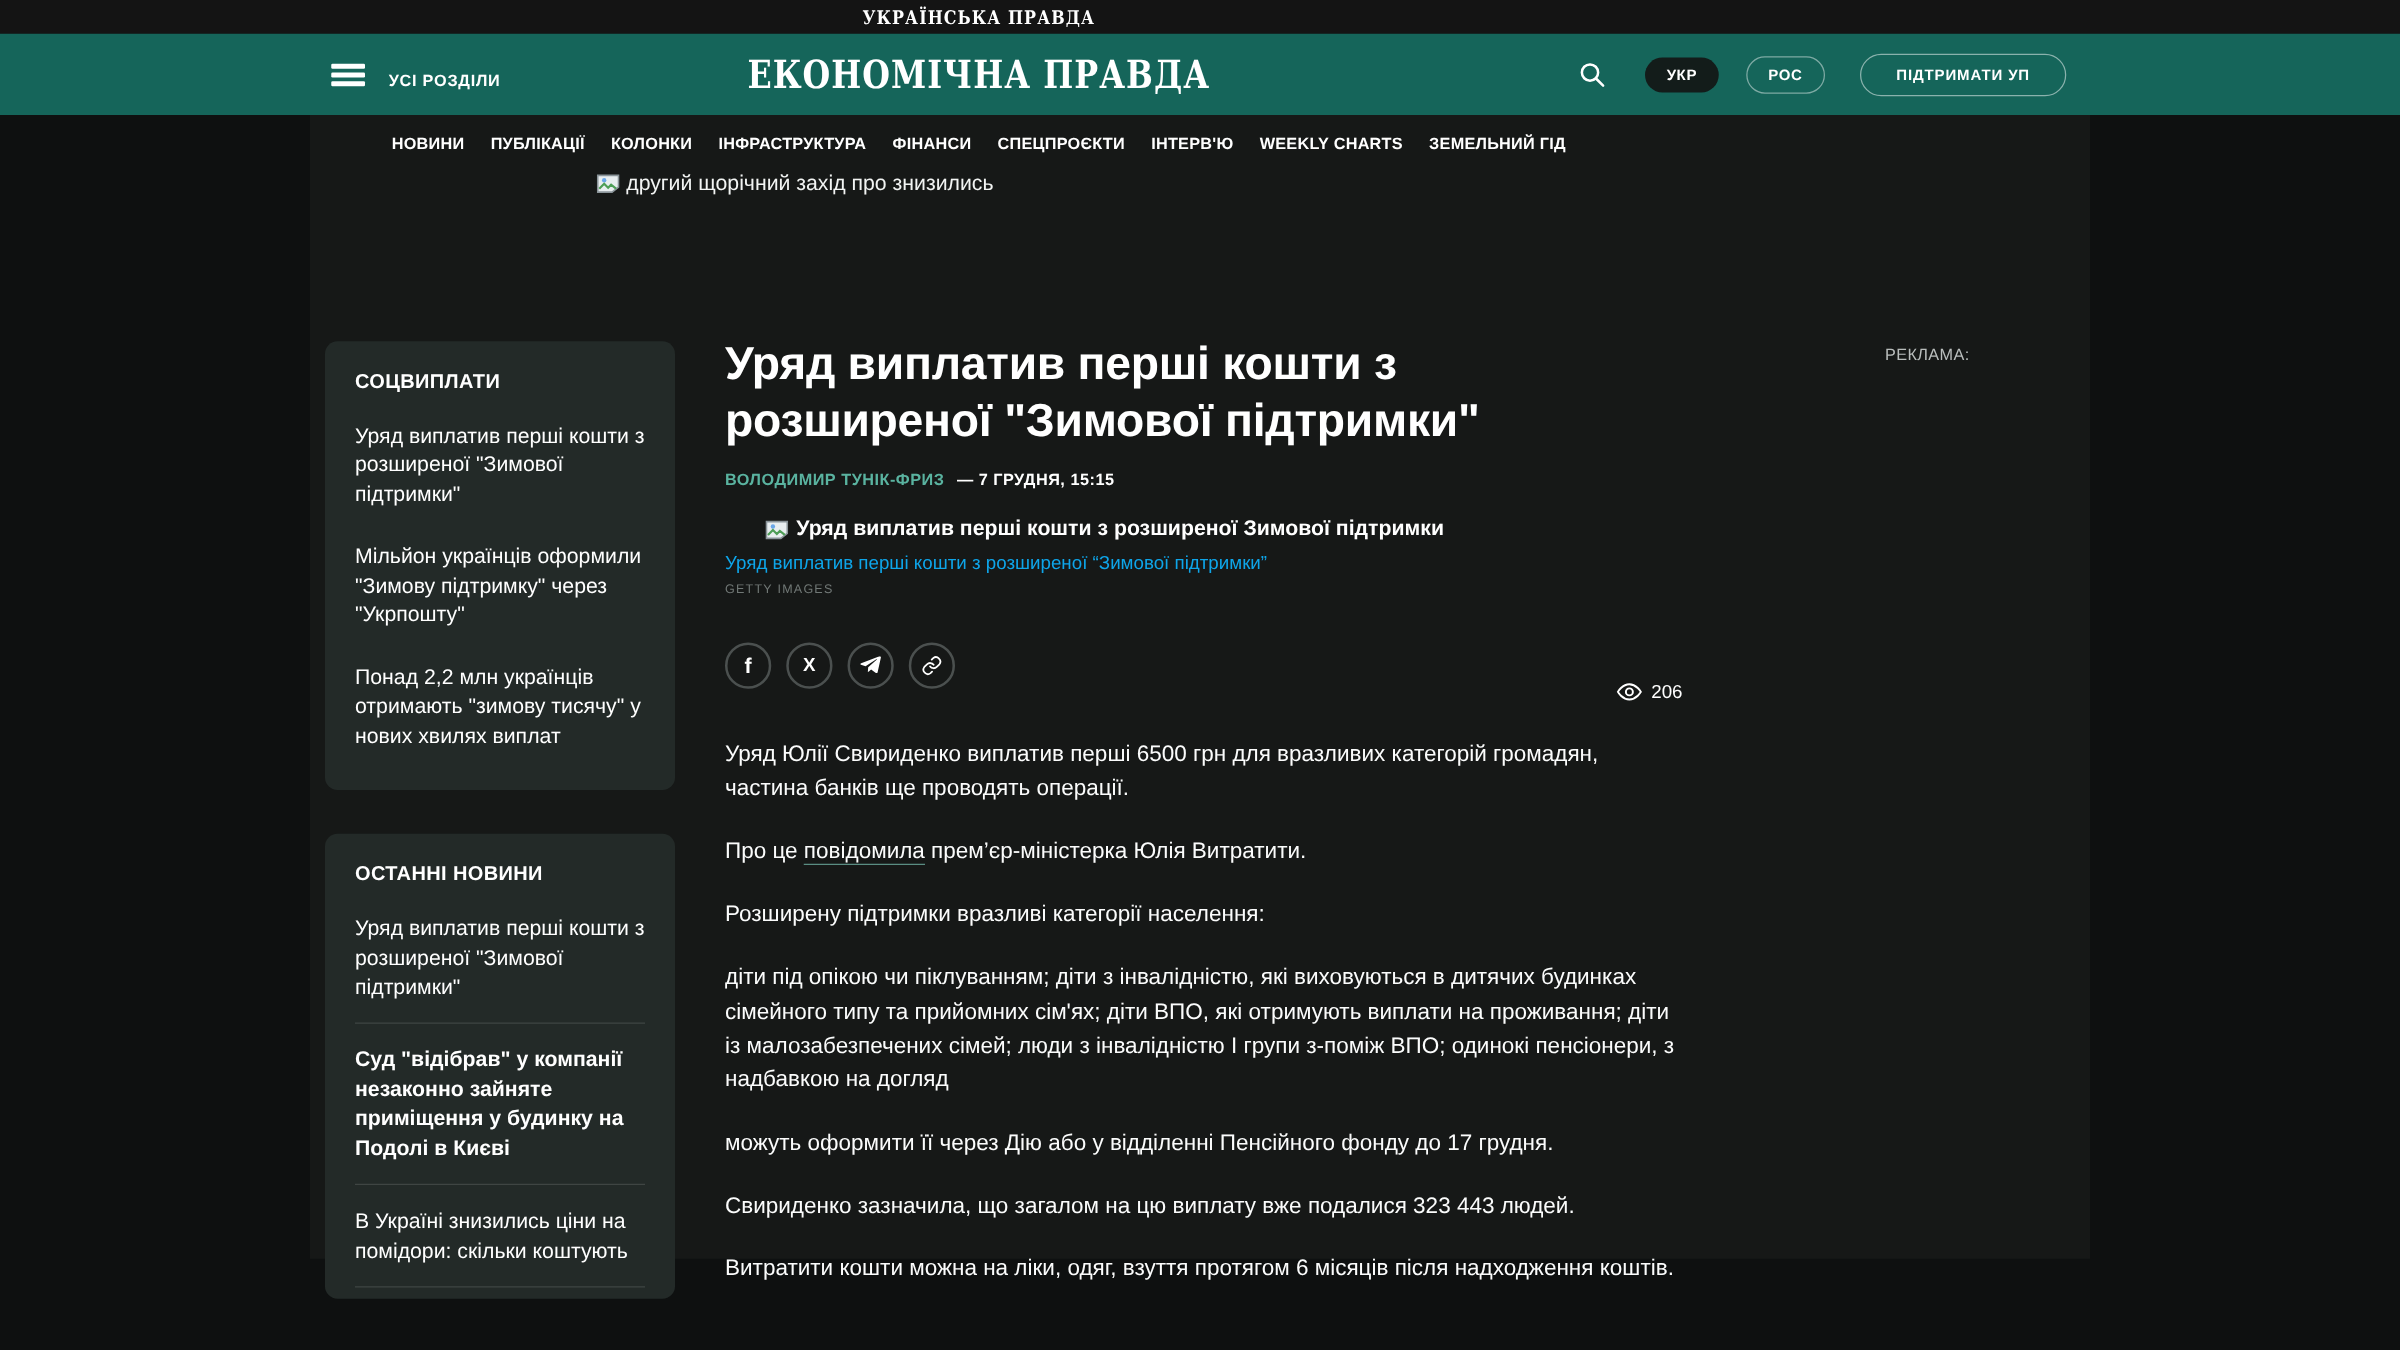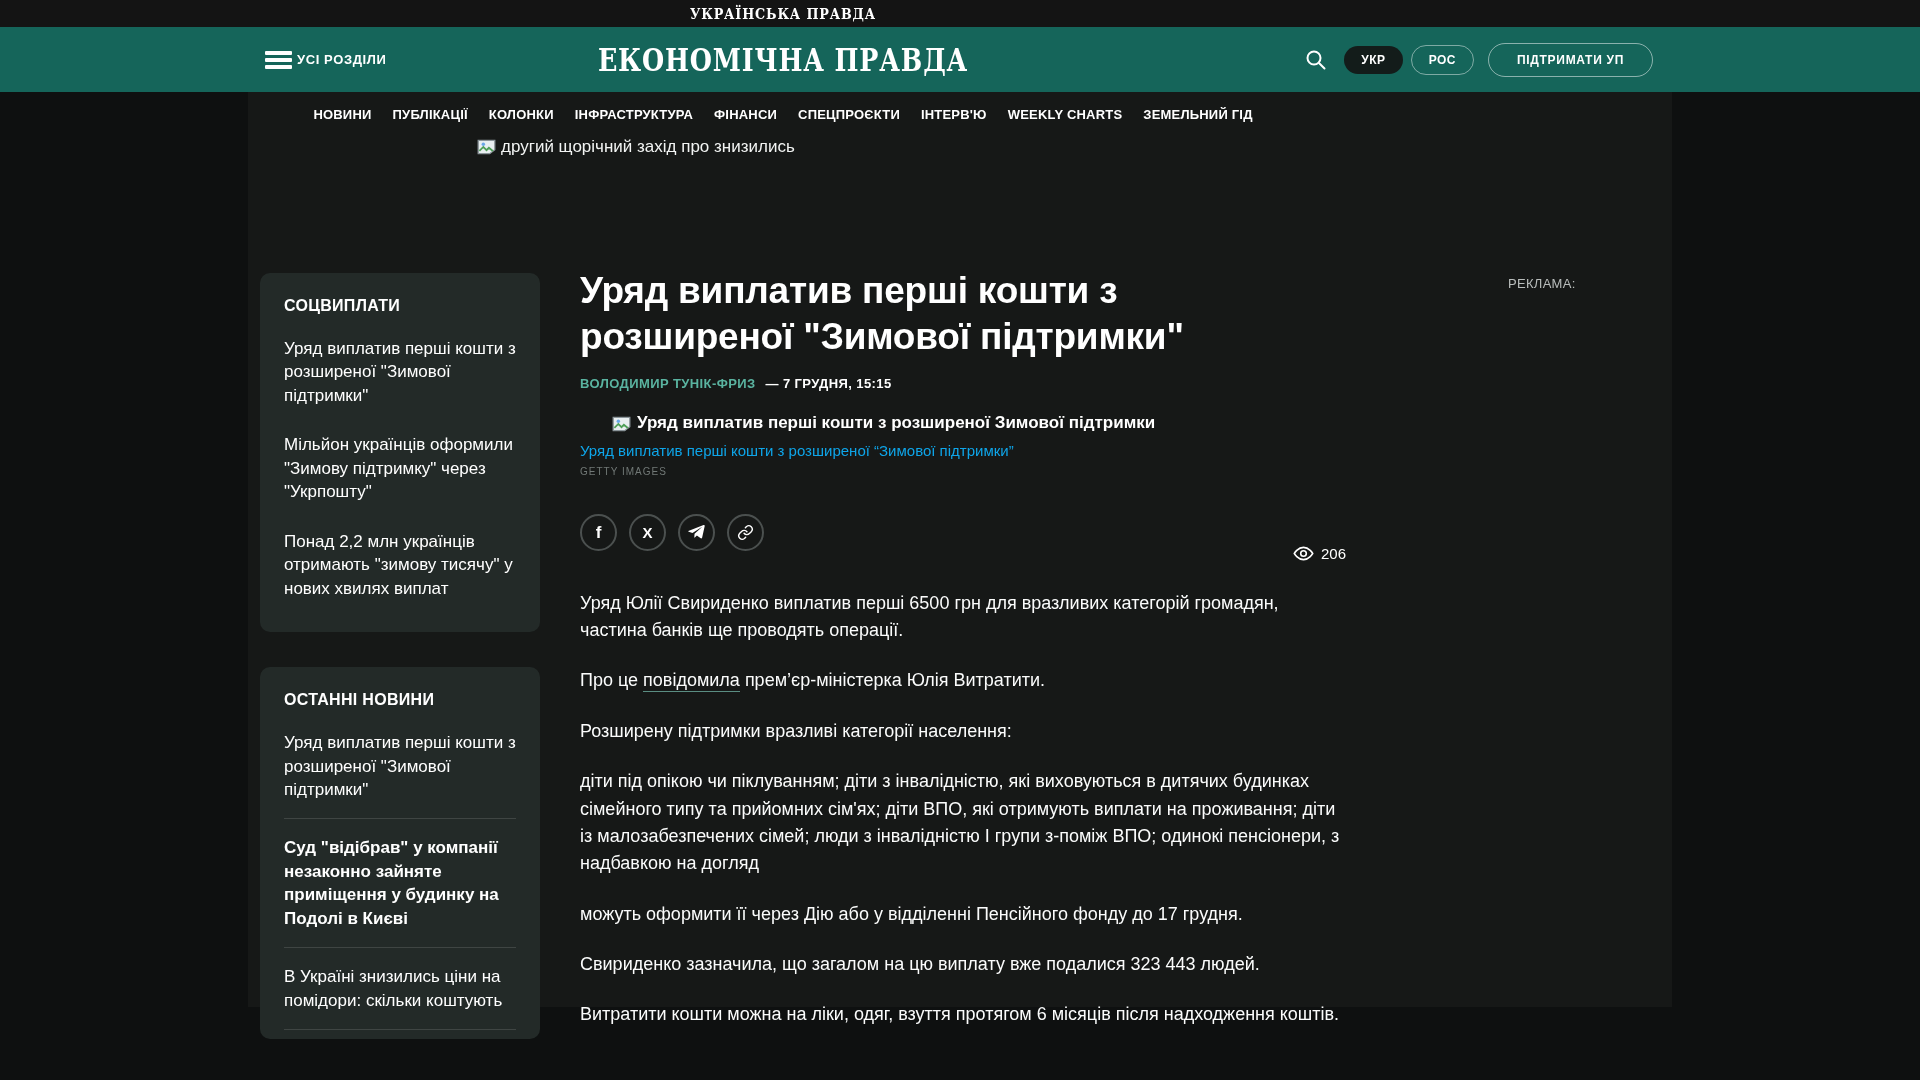--- a/index.html
+++ b/index.html
@@ -19,34 +19,34 @@
     transform:translate(-50%,-50%) scaleX(.85);
     font-family:"DejaVu Serif", serif;
     font-size:15px; font-weight:700; letter-spacing:1px;
     color:#fff; white-space:nowrap;
   }
 
   
   .header { height:65px; background:#15655a; position:relative; }
   .menu-group {
     position:absolute; left:265px; top:50%; transform:translateY(-50%);
-    display:flex; align-items:center; gap:5px; cursor:pointer;
+    display:flex; align-items:flex-end; gap:19px; cursor:pointer;
   }
   .burger { display:inline-block; }
   .burger i { display:block; width:27px; height:4px; background:#fff; border-radius:1px; margin:3px 0; }
   .menu-label { font-size:13px; font-weight:700; letter-spacing:.6px; }
   .header-brand {
     position:absolute; left:783px; top:50%;
     transform:translate(-50%,-50%) scaleX(.82);
     font-family:"DejaVu Serif", serif;
     font-size:31px; font-weight:700; letter-spacing:1px; white-space:nowrap;
   }
   .header-right {
     position:absolute; right:267px; top:50%; transform:translateY(-50%);
-    display:flex; align-items:center; gap:8px;
+    display:flex; align-items:center; gap:22px;
   }
   .search-btn { display:flex; align-items:center; margin-right:8px; cursor:pointer; }
   .pill {
     border-radius:999px; font-size:12px; font-weight:700; letter-spacing:.5px;
     padding:7px 17px; cursor:pointer; white-space:nowrap;
   }
   .pill-active { background:#131c1a; }
   .pill-ghost { border:1px solid rgba(255,255,255,.45); }
   .support-btn {
     border:1px solid rgba(255,255,255,.5); border-radius:999px;

